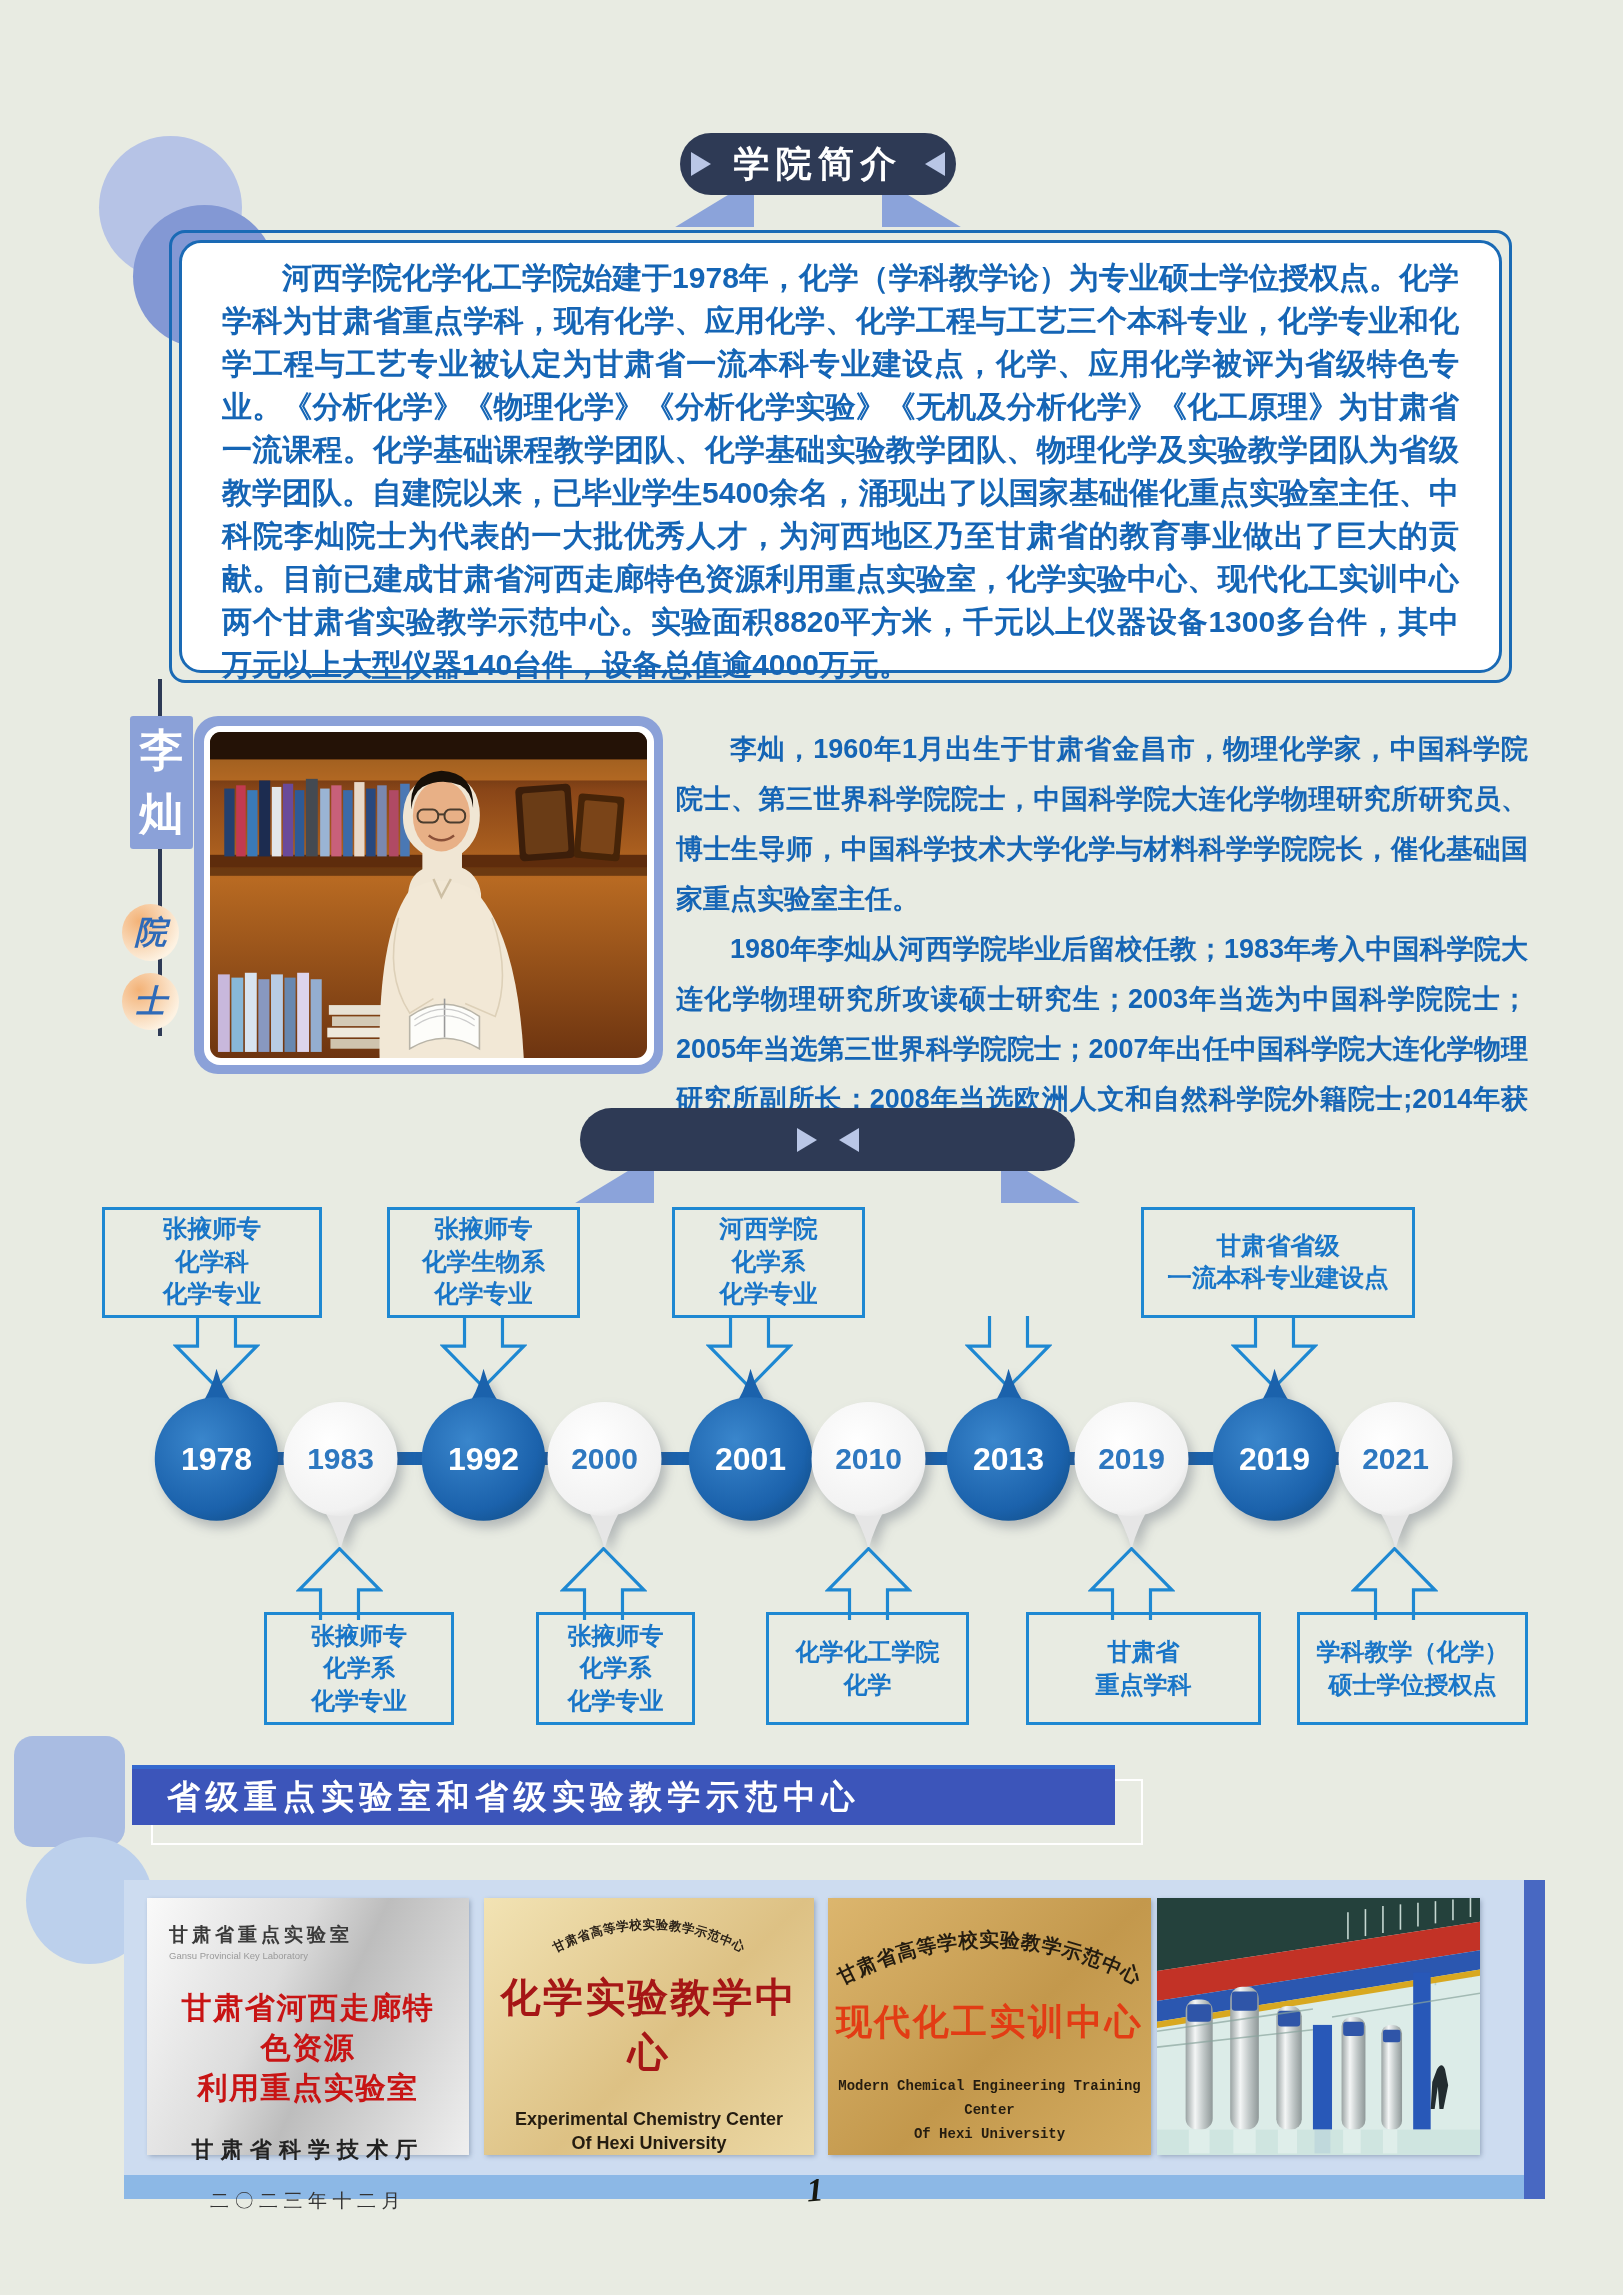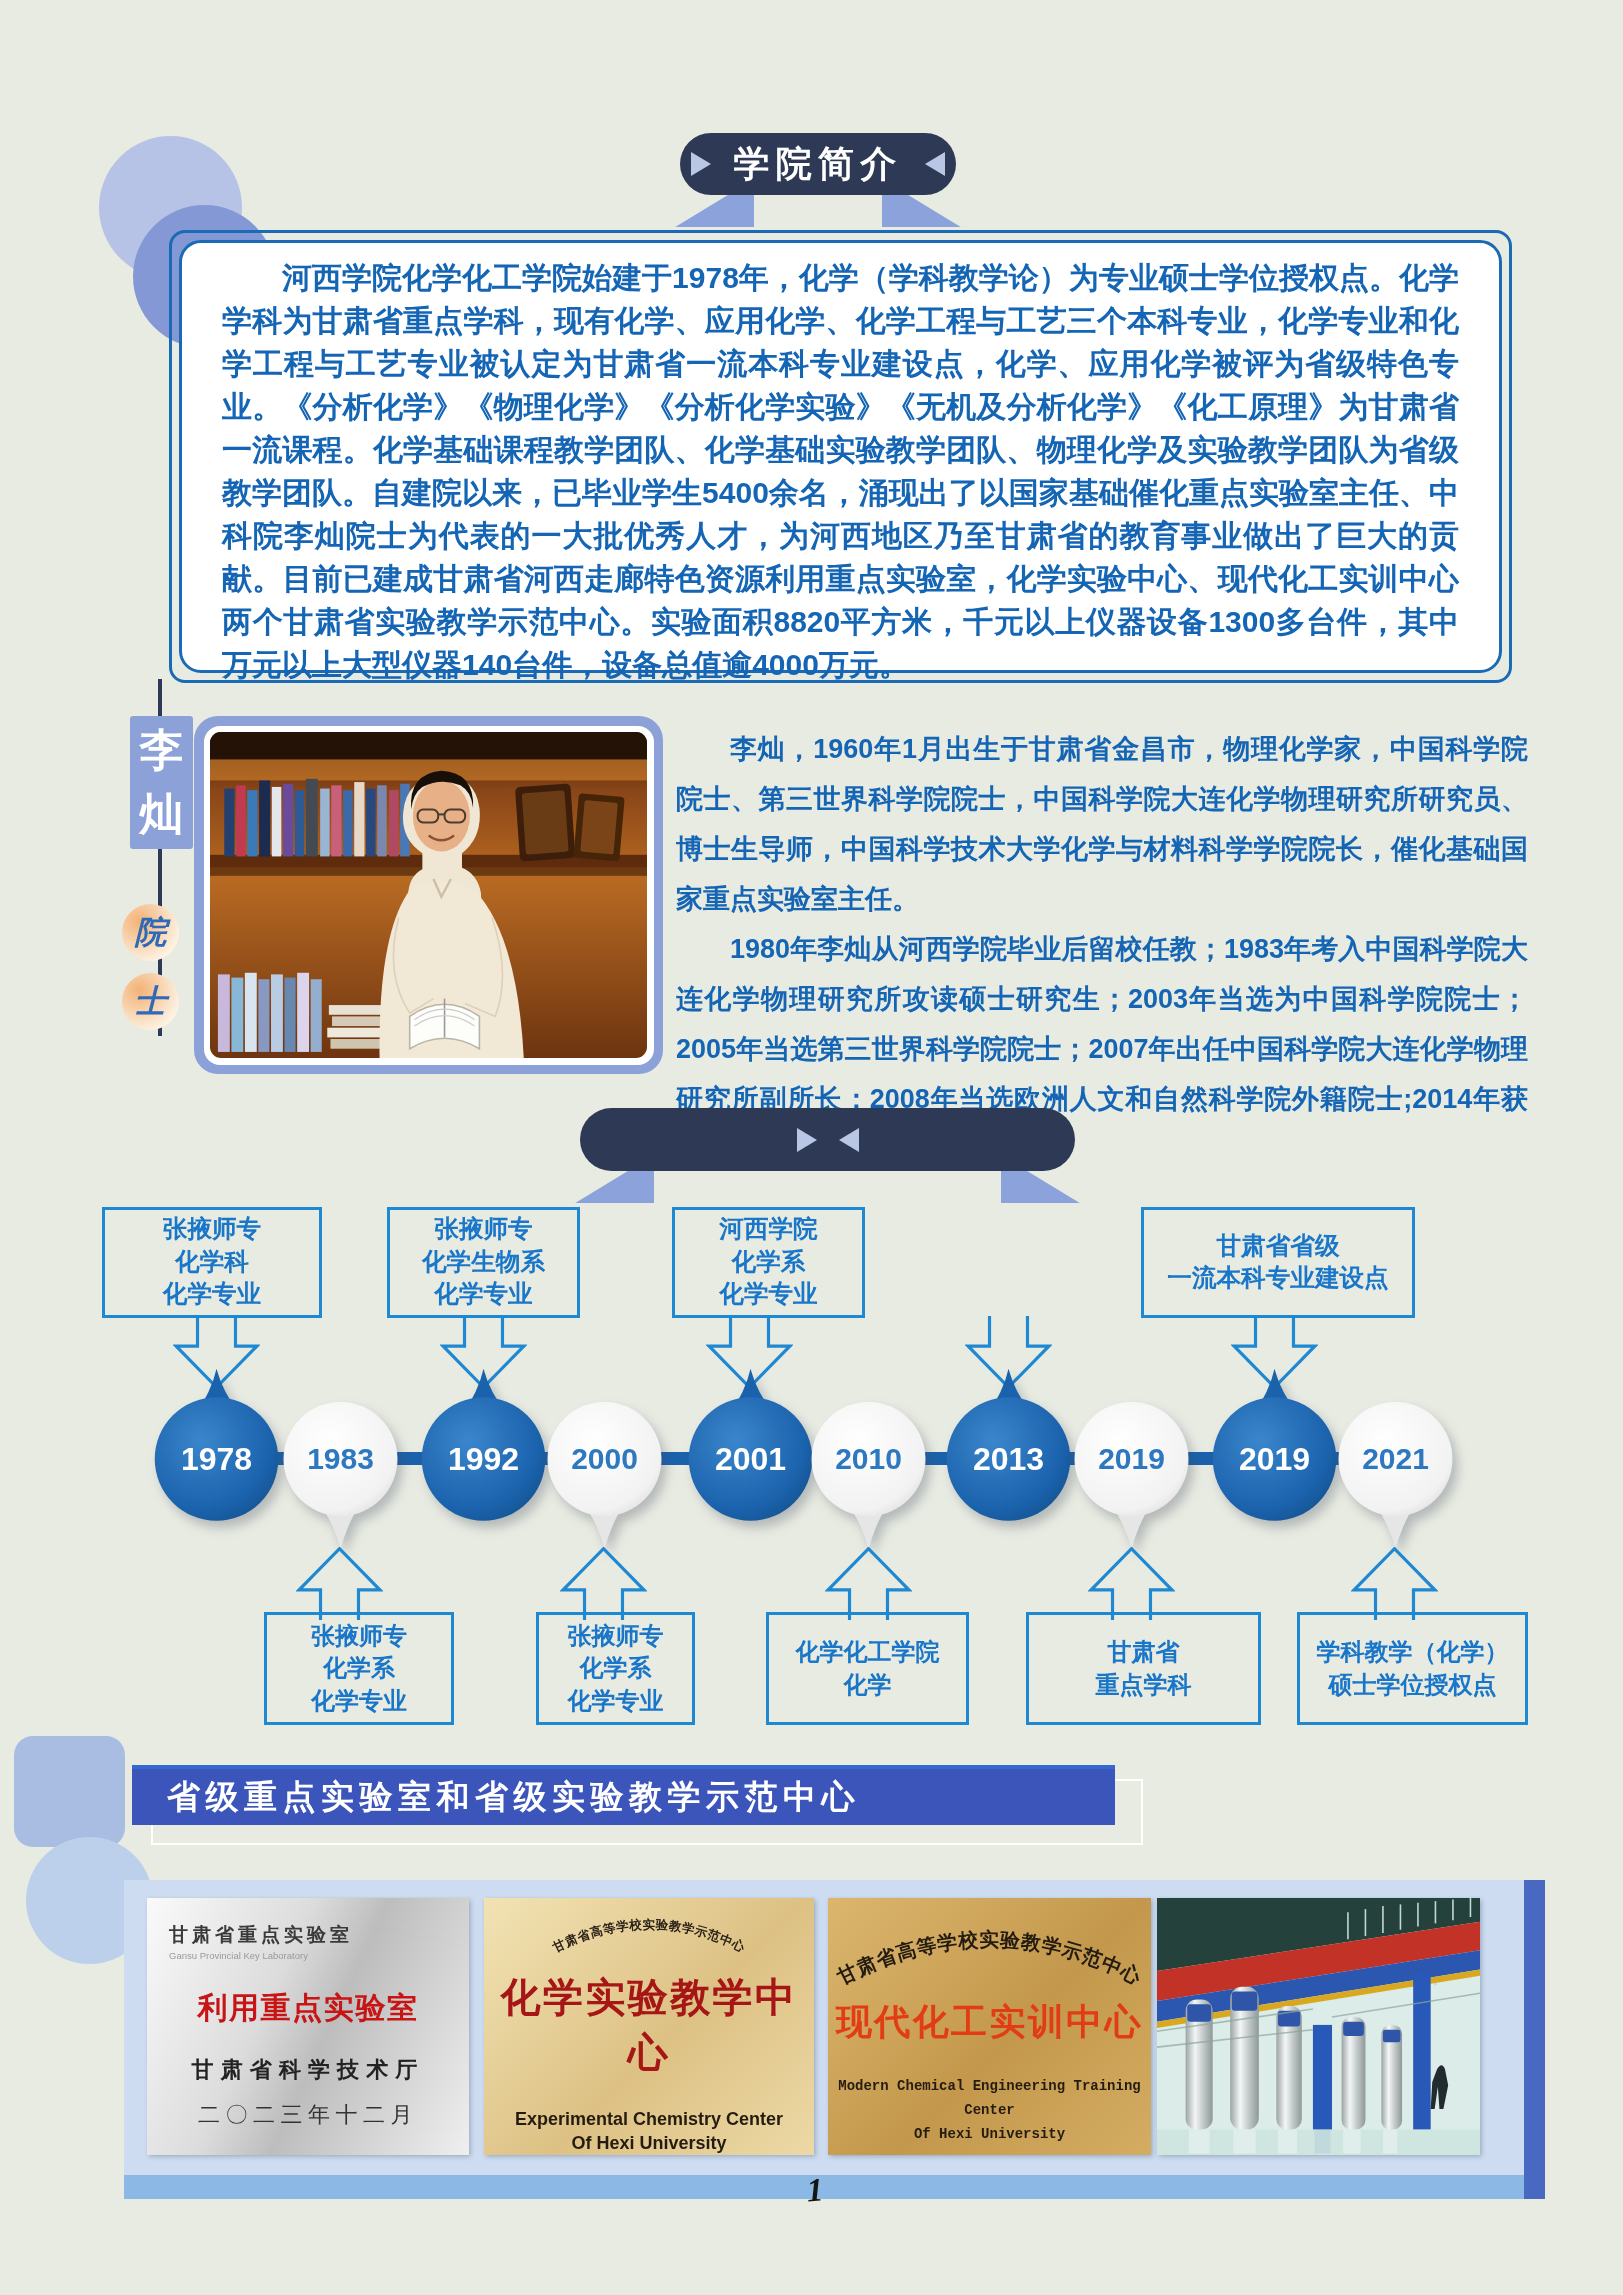--- a/index.html
+++ b/index.html
@@ -113,21 +113,21 @@
     align-items:flex-start;padding:24px 22px;
   }
   .p1-top{color:#3a3a3a;font-size:19px;font-weight:700;letter-spacing:4px;}
   .p1-top-en{color:#9a9a9a;font-size:9.5px;margin-top:1.6px;}
   .p1-main{
     width:100%;text-align:center;color:#c81414;font-size:30px;font-weight:800;
     line-height:40px;letter-spacing:1.6px;margin-top:27px;
     font-family:"Liberation Serif","DejaVu Serif",serif;
   }
   .p1-issuer{width:100%;text-align:center;color:#222;font-size:22px;font-weight:700;letter-spacing:7.1px;margin-top:27px;}
-  .p1-date{width:100%;text-align:center;color:#333;font-size:22px;letter-spacing:5.5px;margin-top:15px;}
+  .p1-date{width:100%;text-align:center;color:#333;font-size:19px;letter-spacing:5.5px;margin-top:23px;}
   .plaque.gold{background:linear-gradient(135deg,#f2e3b4 0%,#ddc184 55%,#ecd9a6 100%);}
   .plaque.bronze{background:linear-gradient(135deg,#dcb66e 0%,#c3984c 55%,#d4ad62 100%);}
   .arc-svg{width:100%;height:95px;display:block;}
   .p23-main{width:100%;text-align:center;font-weight:800;letter-spacing:2.4px;}
   .plaque.gold .p23-main{color:#a61616;font-size:40px;margin-top:12px;}
   .plaque.bronze .p23-main{color:#e23c14;font-size:36px;margin-top:4.8px;}
   .p23-en{width:100%;text-align:center;color:#241c10;font-weight:700;margin-top:27px;line-height:24px;}
   .plaque.gold .p23-en{font-size:18px;}
   .plaque.bronze .p23-en{font-size:14px;font-family:Liberation Mono, monospace;}
   .plaque.photo{padding:0;box-shadow:1.6px 2.4px 4.8px rgba(40,60,90,.35);}
@@ -426,20 +426,21 @@
 
 <div class="labs-band">
   <div class="strip"></div>
   <div class="rbar"></div>
 </div>
 
 <div class="plaque silver" style="left:147px;width:322px;">
   <div class="p1-top">甘肃省重点实验室</div>
   <div class="p1-top-en">Gansu Provincial Key Laboratory</div>
   <div class="p1-main">
+    <div>甘肃省河西走廊特色资源</div>
     <div>利用重点实验室</div>
   </div>
   <div class="p1-issuer">甘肃省科学技术厅</div>
   <div class="p1-date">二〇二三年十二月</div>
 </div>
 
 <div class="plaque gold" style="left:484px;width:330px;">
   <svg class="arc-svg" viewBox="0 0 416 120">
     <path id="arcA" d="M 22 108 Q 208 14 394 108" fill="none"></path>
     <text font-size="25" font-weight="bold" fill="#2b2218" letter-spacing="1">

